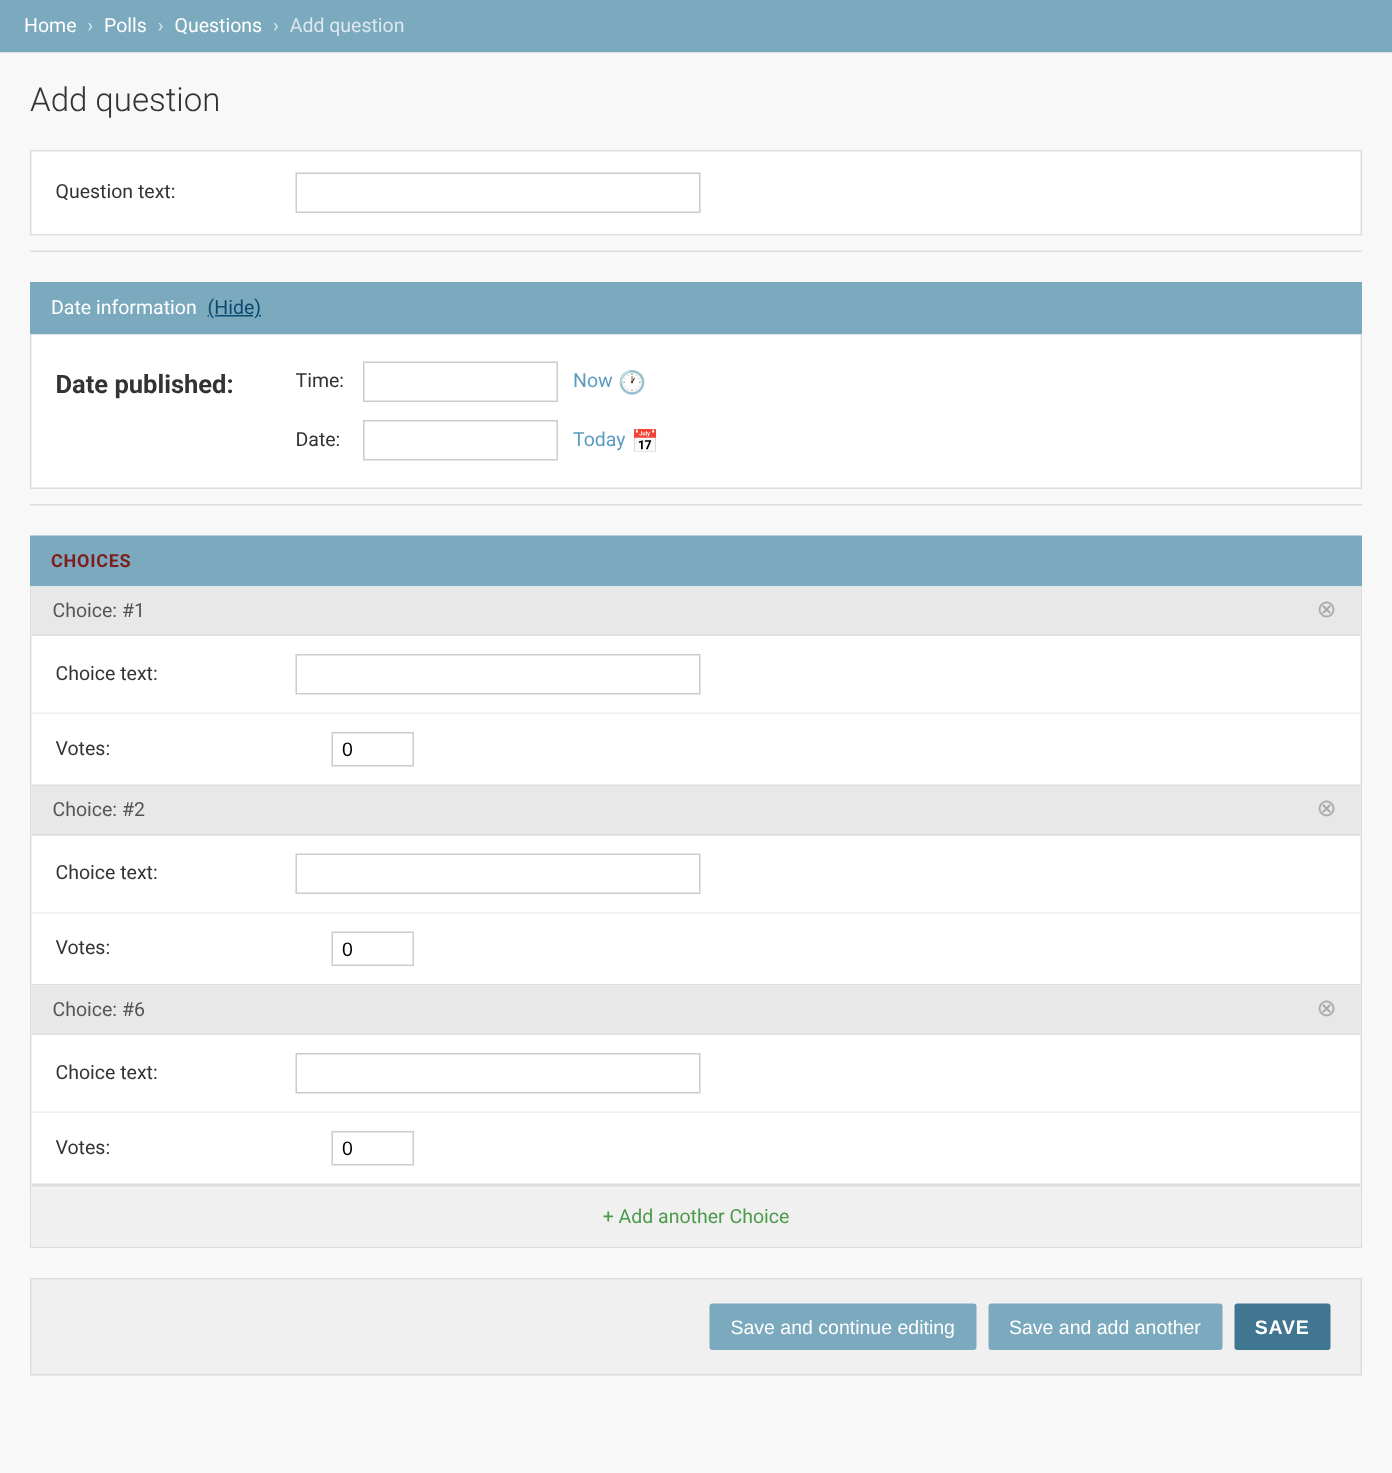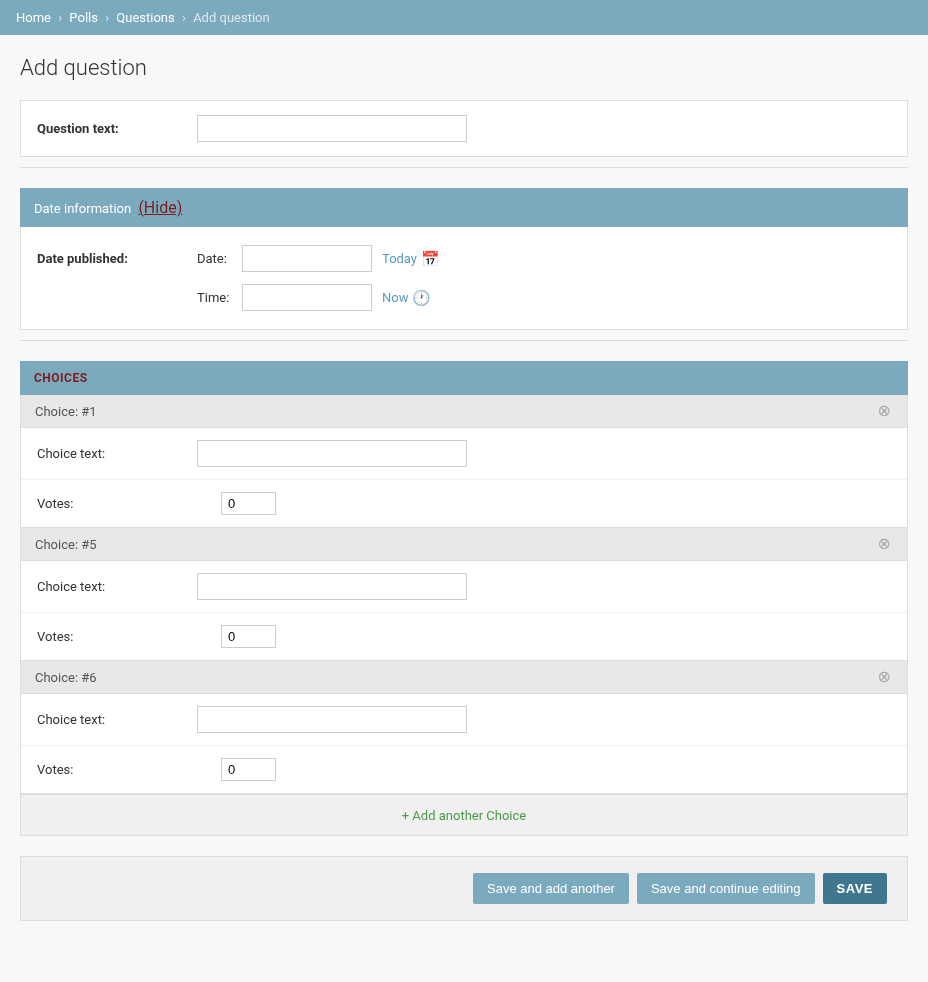--- a/index.html
+++ b/index.html
@@ -24,21 +24,21 @@
     }
 
     .page-title {
       font-size: 22px;
       font-weight: 300;
       margin-bottom: 20px;
       color: #333;
     }
 
     .field-label {
-      font-weight: bold;
+      font-weight: normal;
       min-width: 160px;
       font-size: 13px;
     }
 
     .text-input {
       border: 1px solid #ccc;
       padding: 5px 8px;
       font-size: 13px;
       outline: none;
       background: #fff;
@@ -48,21 +48,21 @@
 
     
     .collapsible-header {
       background: #7baabe;
       color: #fff;
       padding: 10px 14px;
       font-size: 13px;
       cursor: pointer;
       user-select: none;
     }
-    .collapsible-header a { color: #7f1d1d; text-decoration: underline; margin-left: 4px; font-size: 16px; cursor: pointer; }
+    .collapsible-header a { color: #0c4a6e; text-decoration: underline; margin-left: 4px; font-size: 13px; cursor: pointer; }
 
     .date-section-body {
       background: #fff;
       border: 1px solid #ddd;
       border-top: none;
       padding: 14px 16px;
     }
 
     .date-row {
       display: flex;
@@ -96,21 +96,21 @@
     .cal-icon, .clock-icon {
       color: #5b9bbf;
       margin-left: 4px;
       font-size: 15px;
       cursor: pointer;
     }
 
     .date-outer-label {
       font-weight: bold;
       min-width: 160px;
-      font-size: 13px;
+      font-size: 17px;
       align-self: flex-start;
       padding-top: 6px;
     }
 
     .date-fields-col { display: flex; flex-direction: column; }
 
     
     .choices-header {
       background: #7baabe;
       color: #7f1d1d;
@@ -256,31 +256,31 @@
   <div>
     <div class="collapsible-header">
       <span>Date information</span>
       <a>(Hide)</a>
     </div>
     <div class="date-section-body">
       <div style="display:flex; align-items:flex-start; padding: 4px 0;">
         <div class="date-outer-label">Date published:</div>
         <div class="date-fields-col">
           <div class="date-row">
+            <span class="date-label">Time:</span>
+            <input type="text" class="date-input" value="" style="">
+            <a href="#" class="date-link">Now</a>
+            <span class="clock-icon">🕐</span>
+          </div>
+          <div class="date-row">
             <span class="date-label">Date:</span>
             <input type="text" class="date-input" value="" style="">
             <a href="#" class="date-link">Today</a>
             <span class="cal-icon">📅</span>
           </div>
-          <div class="date-row">
-            <span class="date-label">Time:</span>
-            <input type="text" class="date-input" value="" style="">
-            <a href="#" class="date-link">Now</a>
-            <span class="clock-icon">🕐</span>
-          </div>
         </div>
       </div>
     </div>
   </div>
 
   <hr class="separator-line">
 
   <div>
     <div class="choices-header">CHOICES</div>
     <div class="choices-body">
@@ -297,21 +297,21 @@
           </div>
           <div class="choice-field-row">
             <label class="choice-label">Votes:</label>
             <input type="number" class="votes-input" value="0" style="">
           </div>
         </div>
       </div>
 
       <div>
         <div class="choice-item-header">
-          <span>Choice: #5</span>
+          <span>Choice: #2</span>
           <button class="choice-remove-btn">⊗</button>
         </div>
         <div class="choice-fields">
           <div class="choice-field-row">
             <label class="choice-label">Choice text:</label>
             <input type="text" class="text-input" style="width: 270px;" value="">
           </div>
           <div class="choice-field-row">
             <label class="choice-label">Votes:</label>
             <input type="number" class="votes-input" value="0" style="">
@@ -336,17 +336,17 @@
         </div>
       </div>
 
       <div class="add-choice-row">
         <a href="#" class="add-choice-link">+ Add another Choice</a>
       </div>
     </div>
   </div>
 
   <div class="action-bar">
+    <button class="btn btn-secondary">Save and continue editing</button>
     <button class="btn btn-secondary">Save and add another</button>
-    <button class="btn btn-secondary">Save and continue editing</button>
     <button class="btn btn-primary">SAVE</button>
   </div>
 </div>
 
 </body></html>

